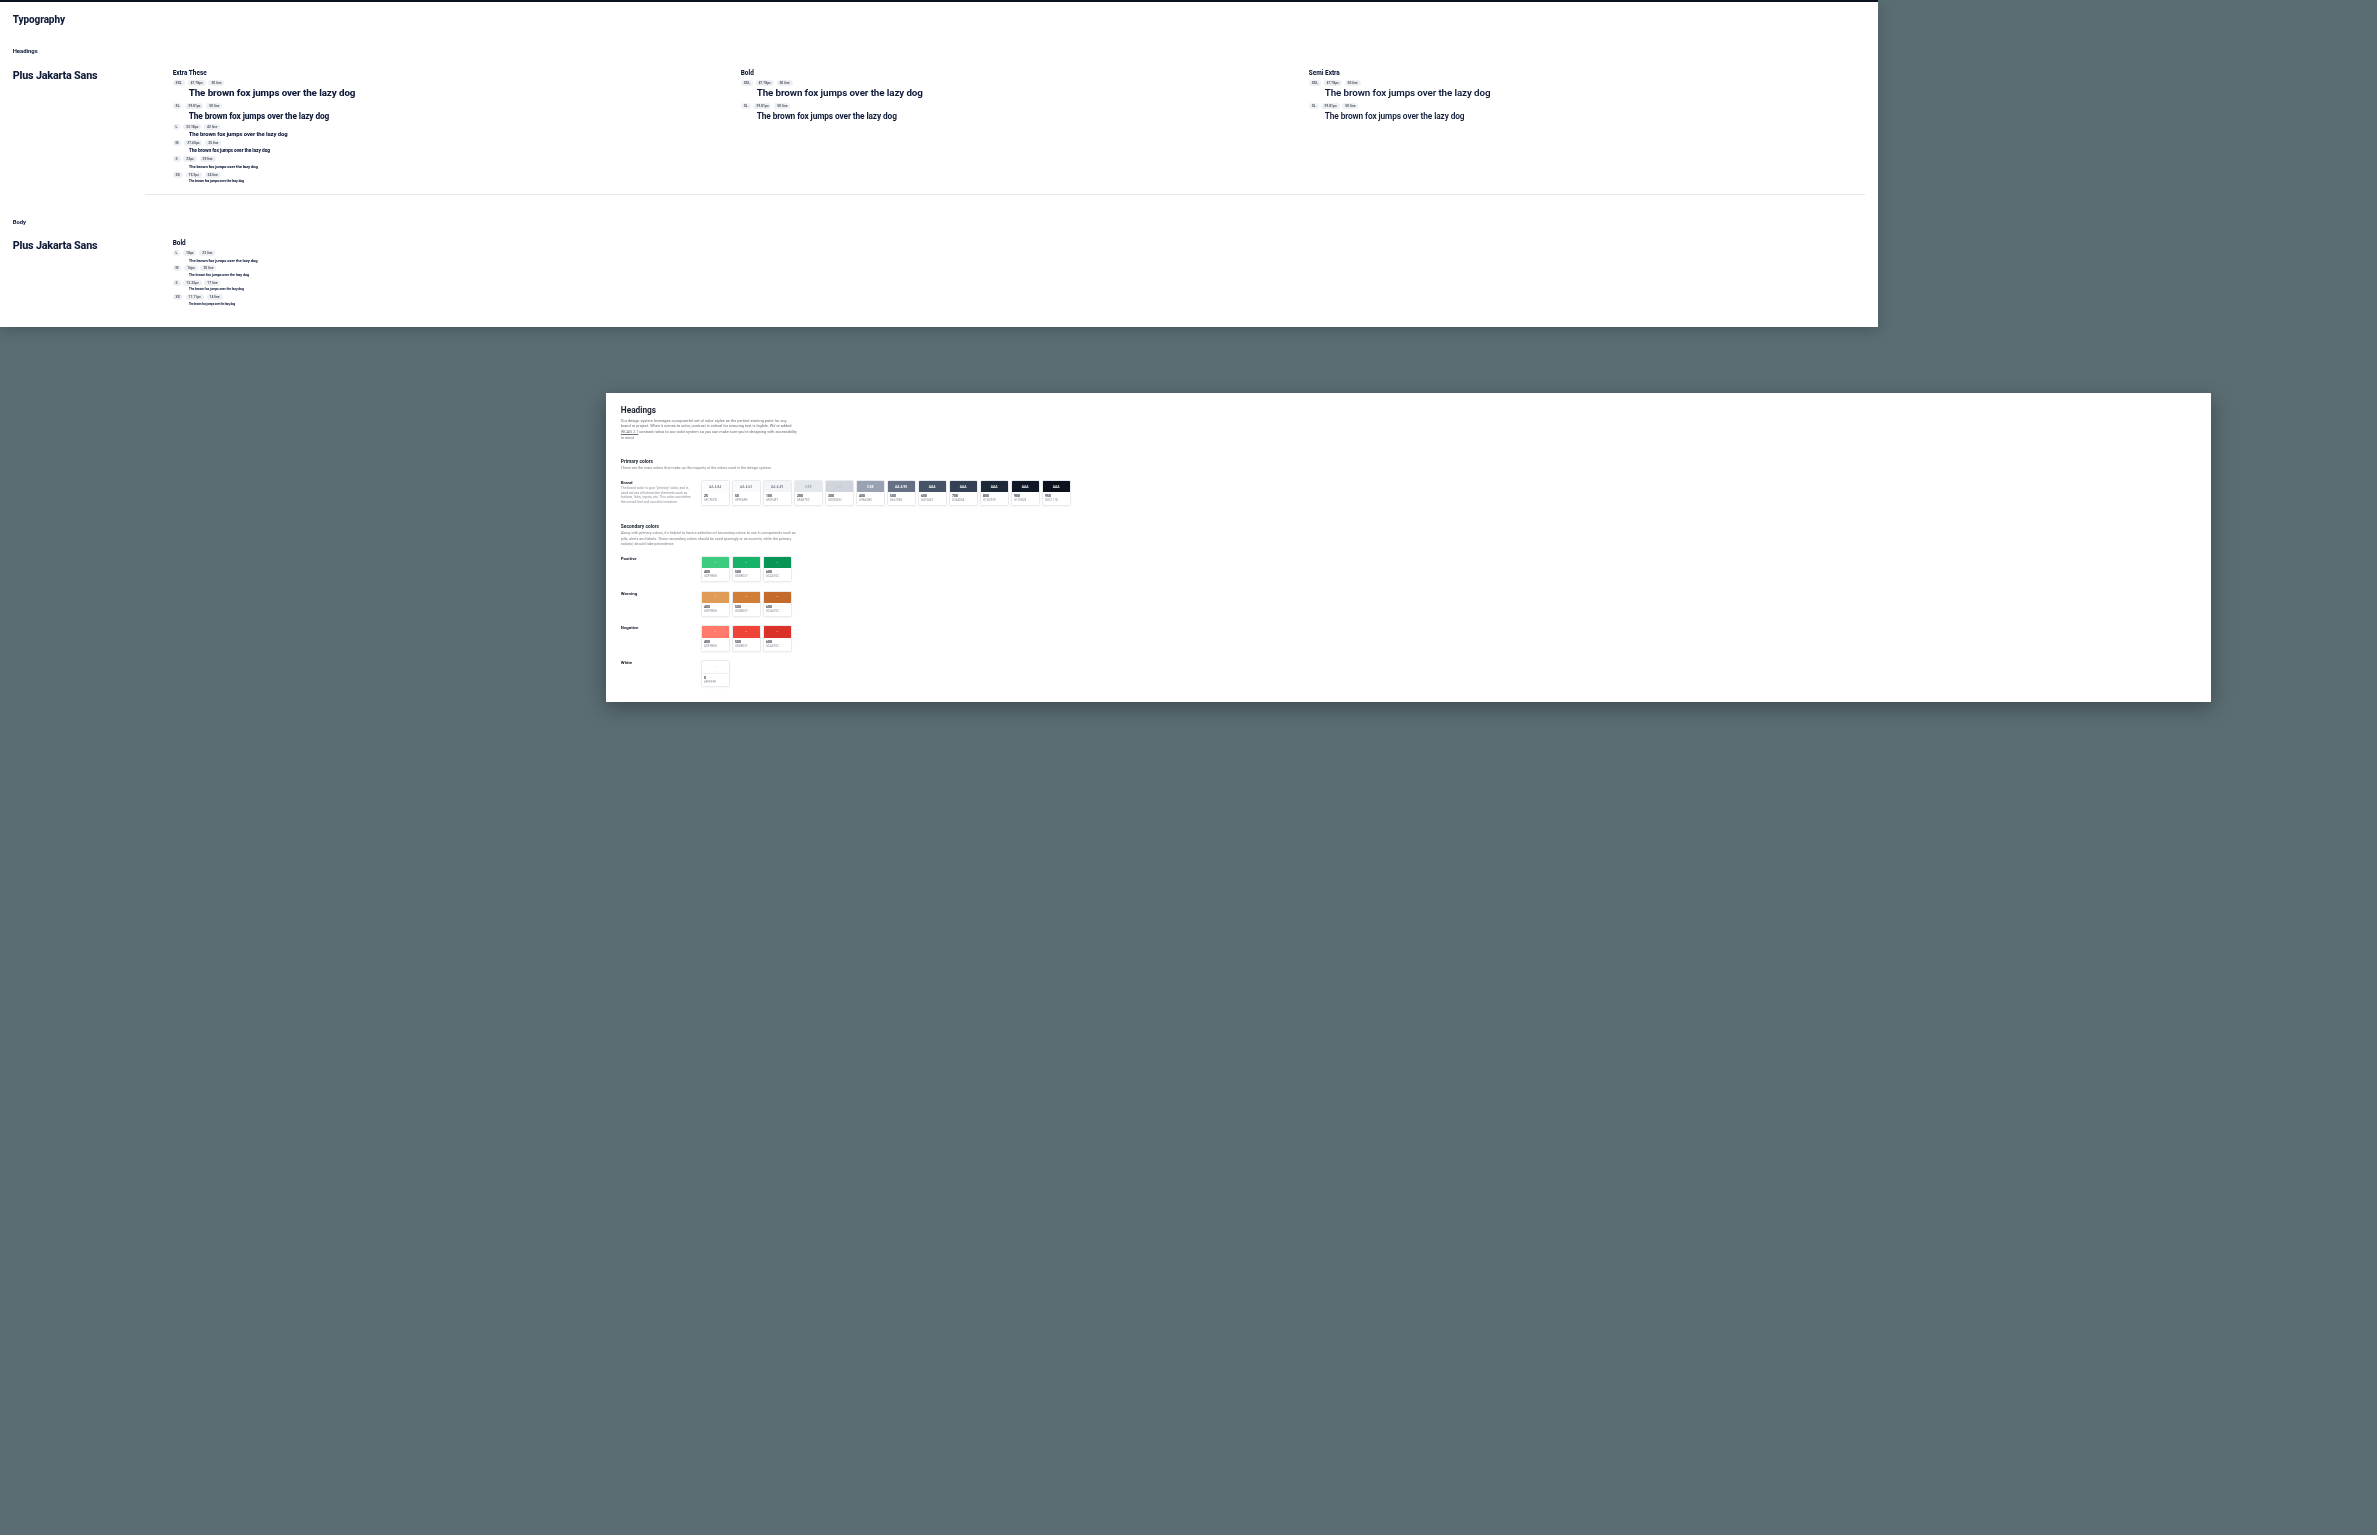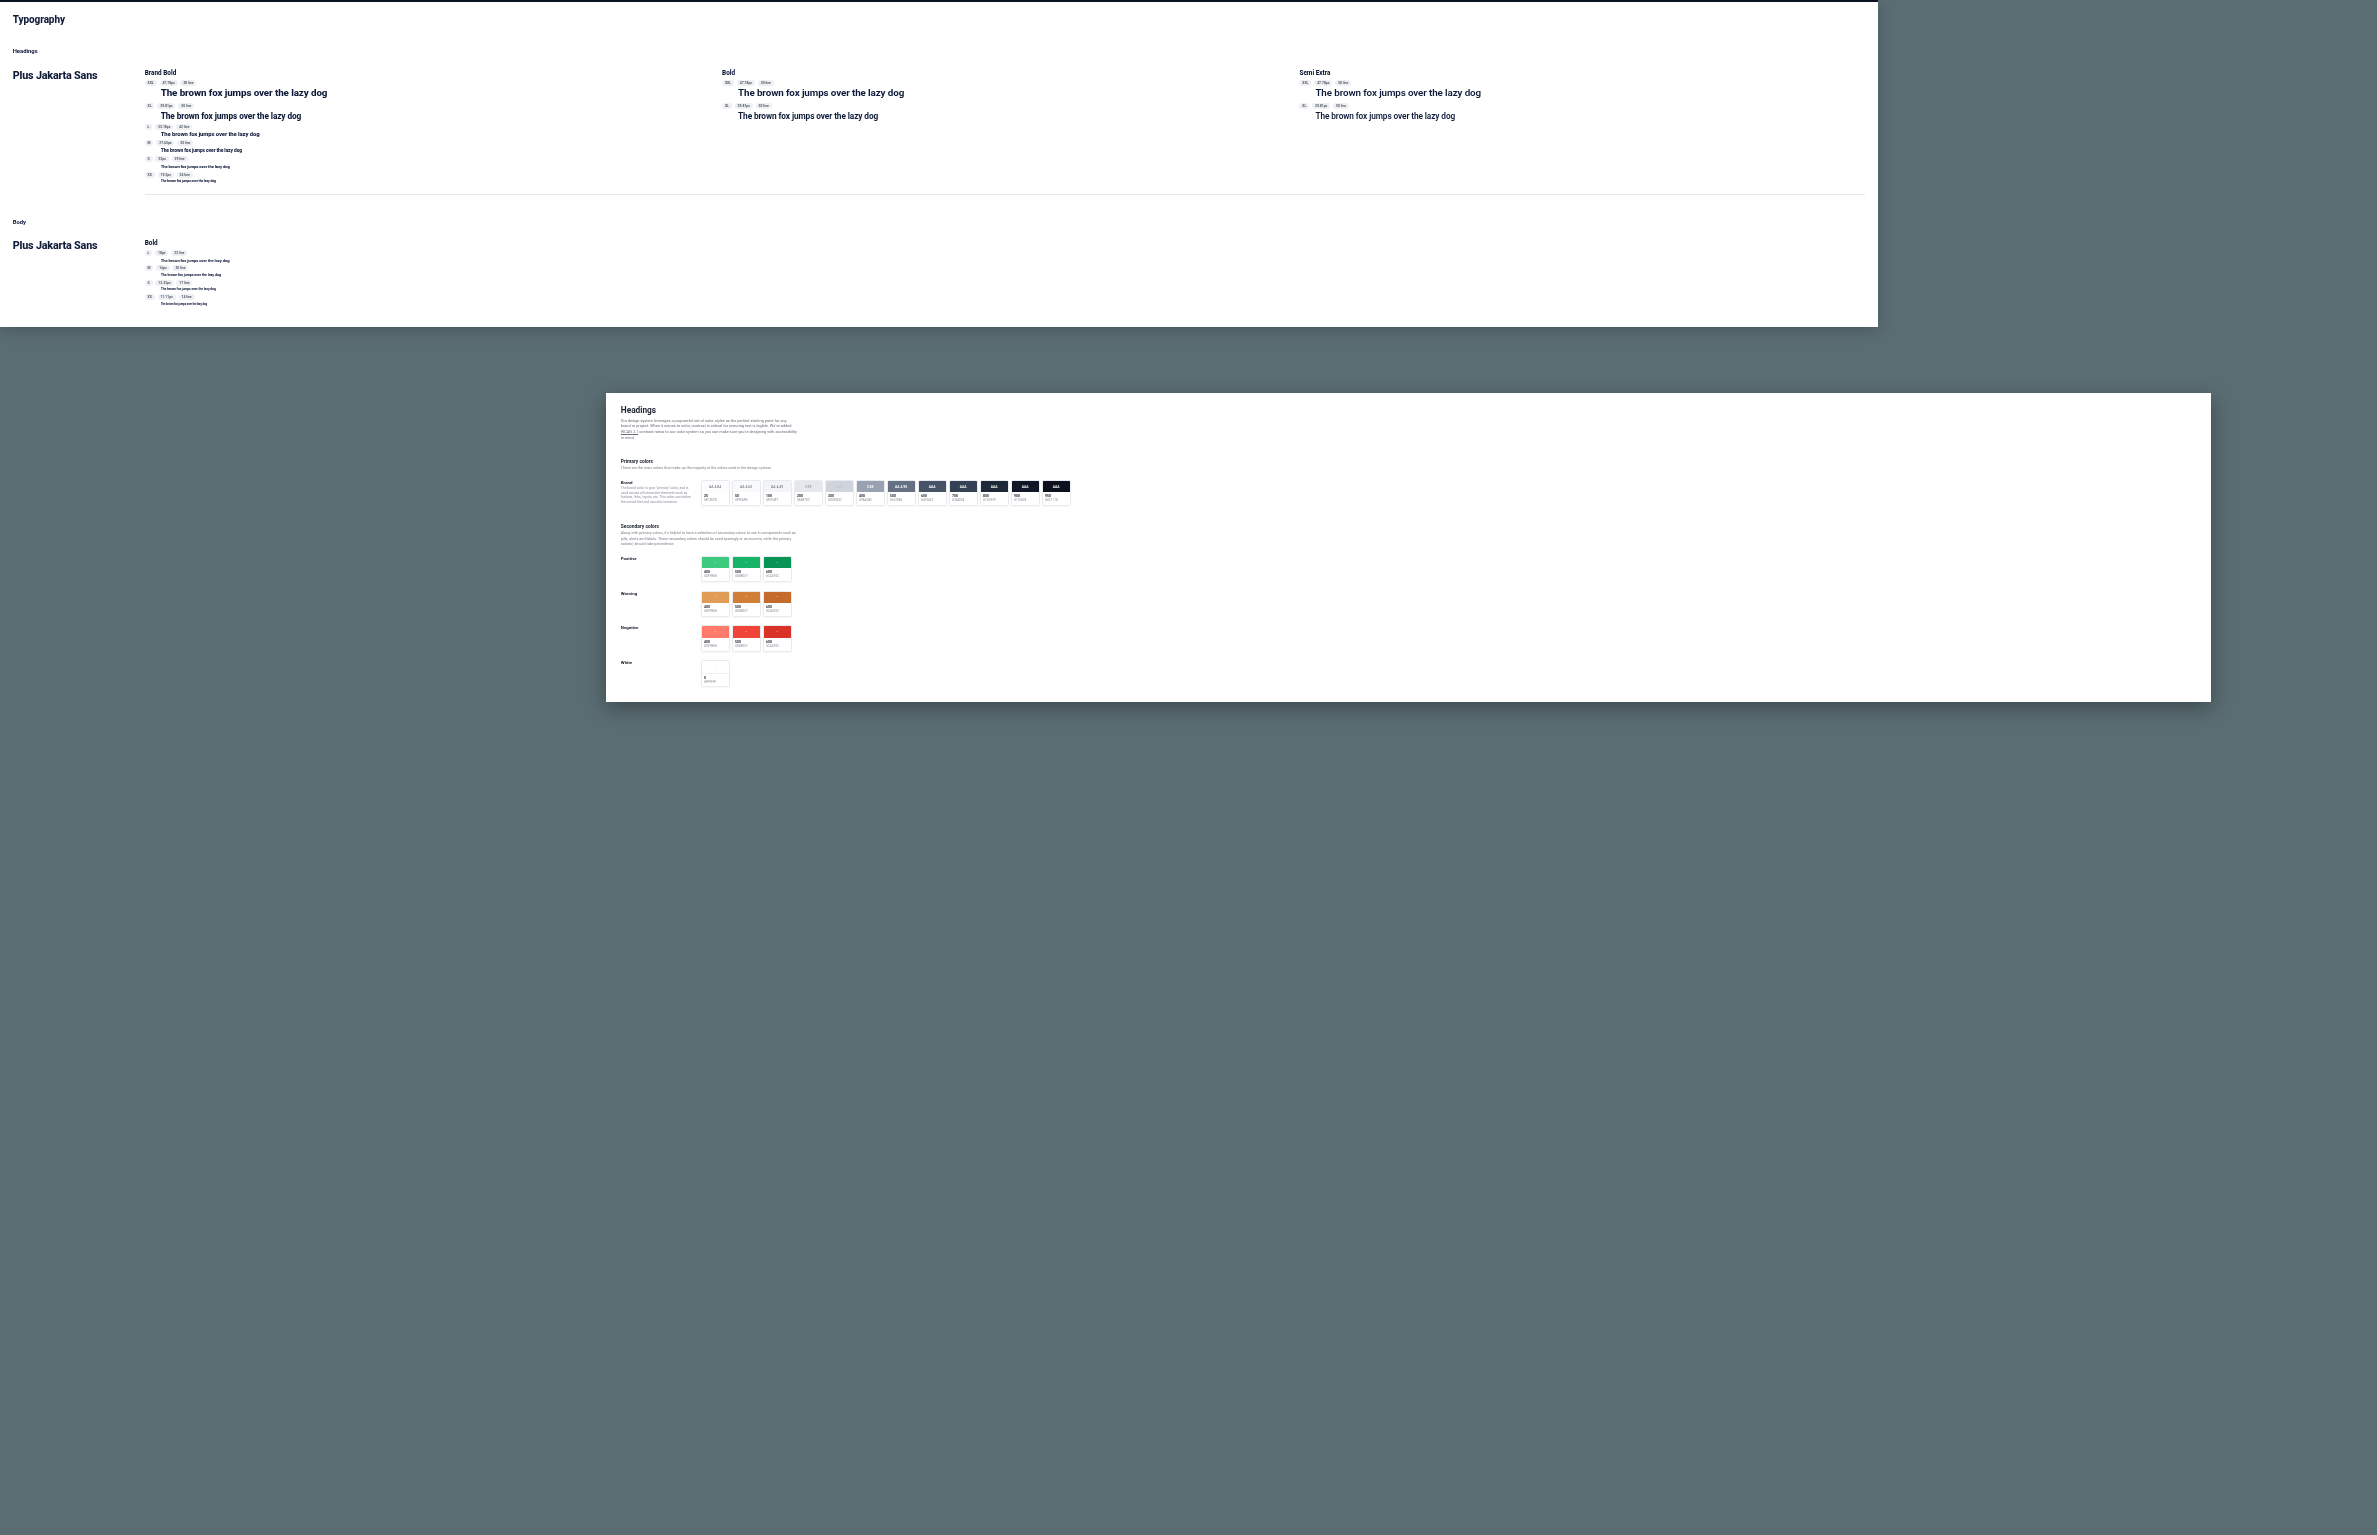--- a/index.html
+++ b/index.html
@@ -18,21 +18,21 @@
     top: 0;
     left: 0;
     width: 79%;
     background: #fff;
     border-top: 2px solid #0b1220;
     padding: 11.7px 12.7px 19.5px;
     box-shadow: 0 3.9px 14.7px rgba(0,0,0,0.2);
   }
   .section-h1 { font-size: 10px; font-weight: 800; letter-spacing: -0.1px; }
   .section-h2 { font-size: 5.9px; font-weight: 700; margin-top: 23.5px; }
-  .typo-row { display: flex; margin-top: 14.7px; }
+  .typo-row { display: flex; margin-top: 14.7px; gap: 28px; }
   .font-name {
     flex: 0 0 132px;
     font-size: 10.8px;
     font-weight: 800;
     letter-spacing: -0.2px;
     padding-right: 9.8px;
   }
   .weights { flex: 1; display: flex; gap: 11.7px; }
   .weight-col { flex: 1; min-width: 0; }
   .weight-title { font-size: 6.4px; font-weight: 800; margin-bottom: 2.9px; }
@@ -99,21 +99,21 @@
 </head>
 <body>
 
 <div class="typo-card">
   <div class="section-h1">Typography</div>
   <div class="section-h2">Headings</div>
   <div class="typo-row">
     <div class="font-name">Plus Jakarta Sans</div>
     <div class="weights" id="headings-weights">
         <div class="weight-col ">
-          <div class="weight-title">Brand Bold</div>
+          <div class="weight-title">Extra These</div>
           <div class="tags">
             <span class="tag">XXL</span>
             <span class="tag">47.78px</span>
             <span class="tag">50 line</span>
           </div>
           <div class="sample xxl">The brown fox jumps over the lazy dog</div>
           <div class="tags">
             <span class="tag">XL</span>
             <span class="tag">39.81px</span>
             <span class="tag">50 line</span>

